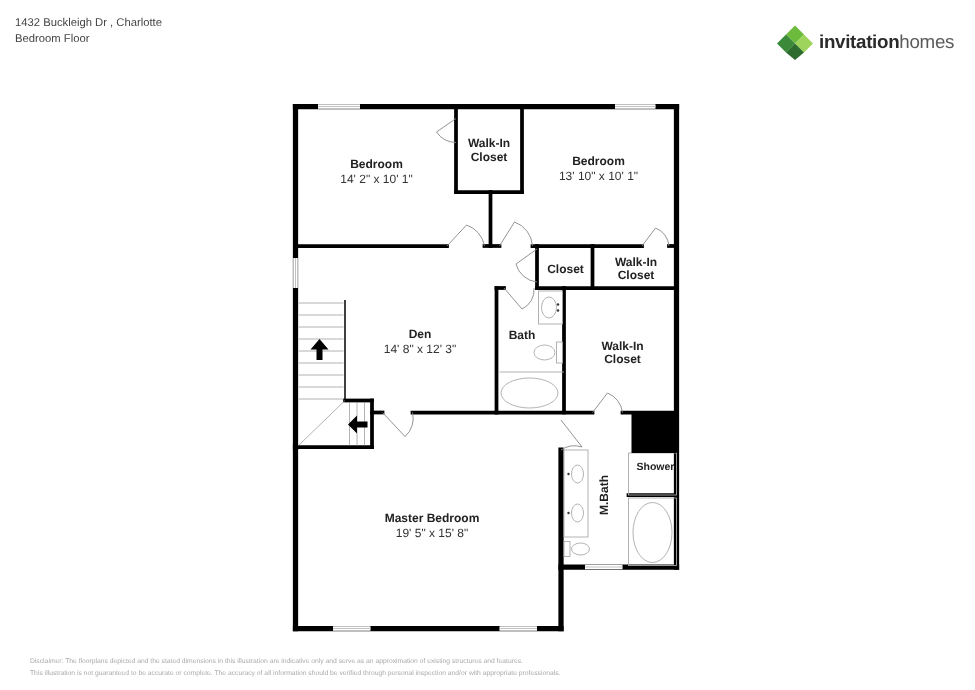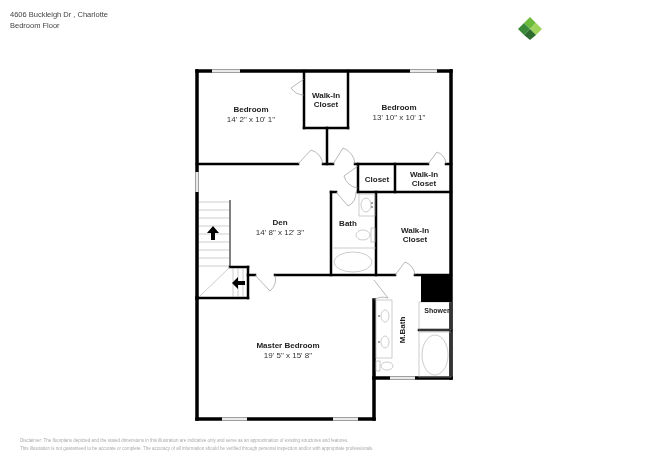--- a/index.html
+++ b/index.html
@@ -14,31 +14,32 @@
     .logo-text .homes { font-weight: normal; color: #5a5a5a; }
     .plan { position: absolute; left: 0; top: 0; }
     .disclaimer { position: absolute; left: 20px; top: 437px; font-size: 4.5px; color: #aaa; line-height: 8px; }
     .room-label { font-family: "Liberation Sans", sans-serif; font-size: 8px; font-weight: bold; fill: #222; }
     .room-dim { font-family: "Liberation Sans", sans-serif; font-size: 8px; fill: #333; }
   </style>
 </head>
 <body>
 
 <div class="addr">
-  <div>4606 Buckleigh Dr , Charlotte</div>
+  <div>1432 Buckleigh Dr , Charlotte</div>
   <div>Bedroom Floor</div>
 </div>
 
 <div class="logo">
   <svg width="24" height="24" viewBox="0 0 24 24">
     <polygon points="12,1 18,7 12,13 6,7" fill="#6cbb3c"></polygon>
     <polygon points="6,7 12,13 6,19 0,13" fill="#3a8a3a"></polygon>
     <polygon points="18,7 24,13 18,19 12,13" fill="#9ed35c"></polygon>
     <polygon points="12,13 18,19 12,24 6,19" fill="#2e6b2e"></polygon>
   </svg>
+  <span class="logo-text"><b>invitation</b><span class="homes">homes</span></span>
 </div>
 
 <svg class="plan" width="650" height="460" viewBox="0 0 650 460">
   <g stroke="#000" stroke-width="3.5" fill="none" stroke-linecap="square">
 
     <line x1="197" y1="71" x2="451" y2="71"></line>
 
     <line x1="197" y1="71" x2="197" y2="298"></line>
 
     <line x1="451" y1="71" x2="451" y2="378"></line>

